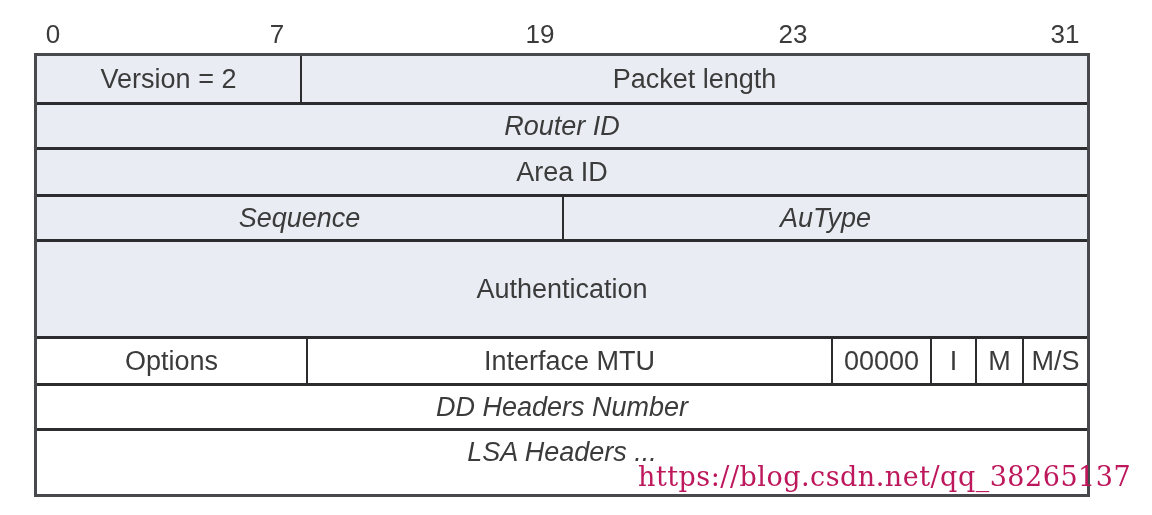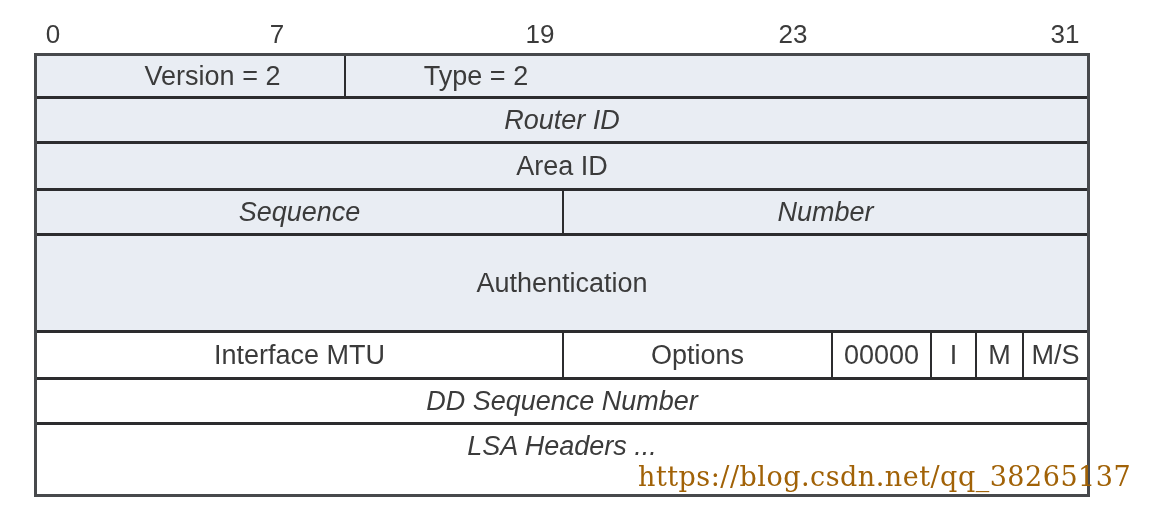--- a/index.html
+++ b/index.html
@@ -65,32 +65,32 @@
     border-left: 2px solid #2c2c2e;
   }
   .w263 { width: 263px; flex: 0 0 auto; }
   .w262 { width: 262px; flex: 0 0 auto; }
   .w525 { width: 525px; flex: 0 0 auto; }
   .w269 { width: 269px; flex: 0 0 auto; }
   .w99  { width: 99px;  flex: 0 0 auto; text-align: right; }
   .w45  { width: 45px;  flex: 0 0 auto; }
   .w47  { width: 47px;  flex: 0 0 auto; }
   .grow { flex: 1 1 auto; }
-  .h46 { height: 40px; padding-left: 44px; }
+  .h46 { height: 46px; }
   .h45 { height: 45px; font-style: italic; }
   .h47 { height: 47px; }
   .h97 { height: 97px; }
   .watermark {
     position: absolute;
     left: 638px;
     top: 461px;
     font-family: "DejaVu Serif", "Liberation Serif", serif;
     font-size: 27px;
     letter-spacing: 0.5px;
-    color: #a16207;
+    color: #be185d;
     white-space: nowrap;
     z-index: 5;
   }
 </style>
 </head>
 <body>
 
 <div class="stage">
 
   <div class="bit-ruler">
@@ -98,51 +98,51 @@
     <span class="bit-label" style="left:277px">7</span>
     <span class="bit-label" style="left:540px">19</span>
     <span class="bit-label" style="left:793px">23</span>
     <span class="bit-label" style="left:1065px">31</span>
   </div>
 
   <div class="packet-table">
 
     <div class="prow shaded h46">
       <div class="pcell w263">Version = 2</div>
-      <div class="pcell w262">Type = 2</div>
+      <div class="pcell grow">Packet length</div>
     </div>
 
     <div class="prow shaded h45">
       <div class="pcell grow">Router ID</div>
     </div>
 
     <div class="prow shaded h47">
       <div class="pcell grow">Area ID</div>
     </div>
 
     <div class="prow shaded h45">
       <div class="pcell w525">Sequence</div>
-      <div class="pcell grow">Number</div>
+      <div class="pcell grow">AuType</div>
     </div>
 
     <div class="prow shaded h97">
       <div class="pcell grow">Authentication</div>
     </div>
 
     <div class="prow plain h47">
+      <div class="pcell w269">Options</div>
       <div class="pcell w525">Interface MTU</div>
-      <div class="pcell w269">Options</div>
       <div class="pcell w99">00000</div>
       <div class="pcell w45">I</div>
       <div class="pcell w47">M</div>
       <div class="pcell grow">M/S</div>
     </div>
 
     <div class="prow plain h45">
-      <div class="pcell grow">DD Sequence Number</div>
+      <div class="pcell grow">DD Headers Number</div>
     </div>
 
     <div class="prow plain h45">
       <div class="pcell grow">LSA Headers ...</div>
     </div>
 
   </div>
 
   <div class="watermark">https://blog.csdn.net/qq_38265137</div>
 

